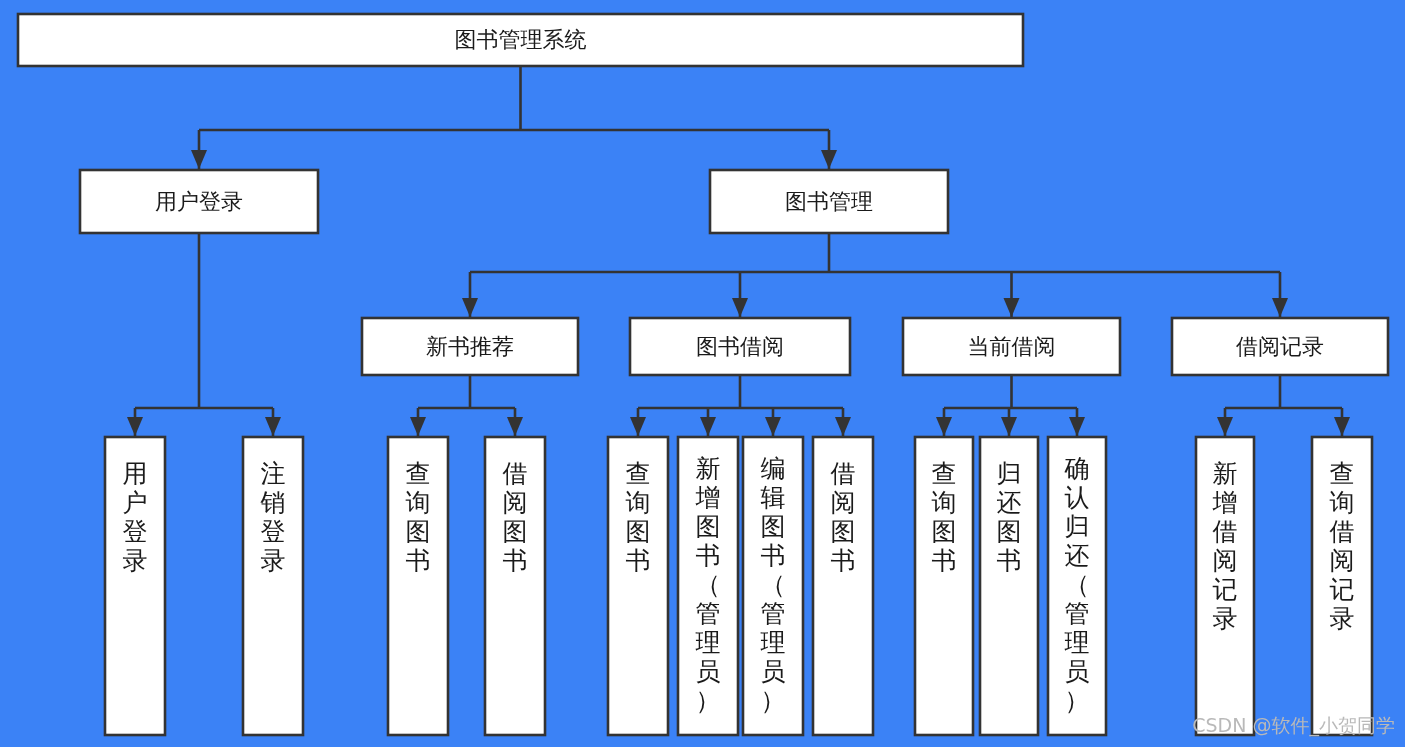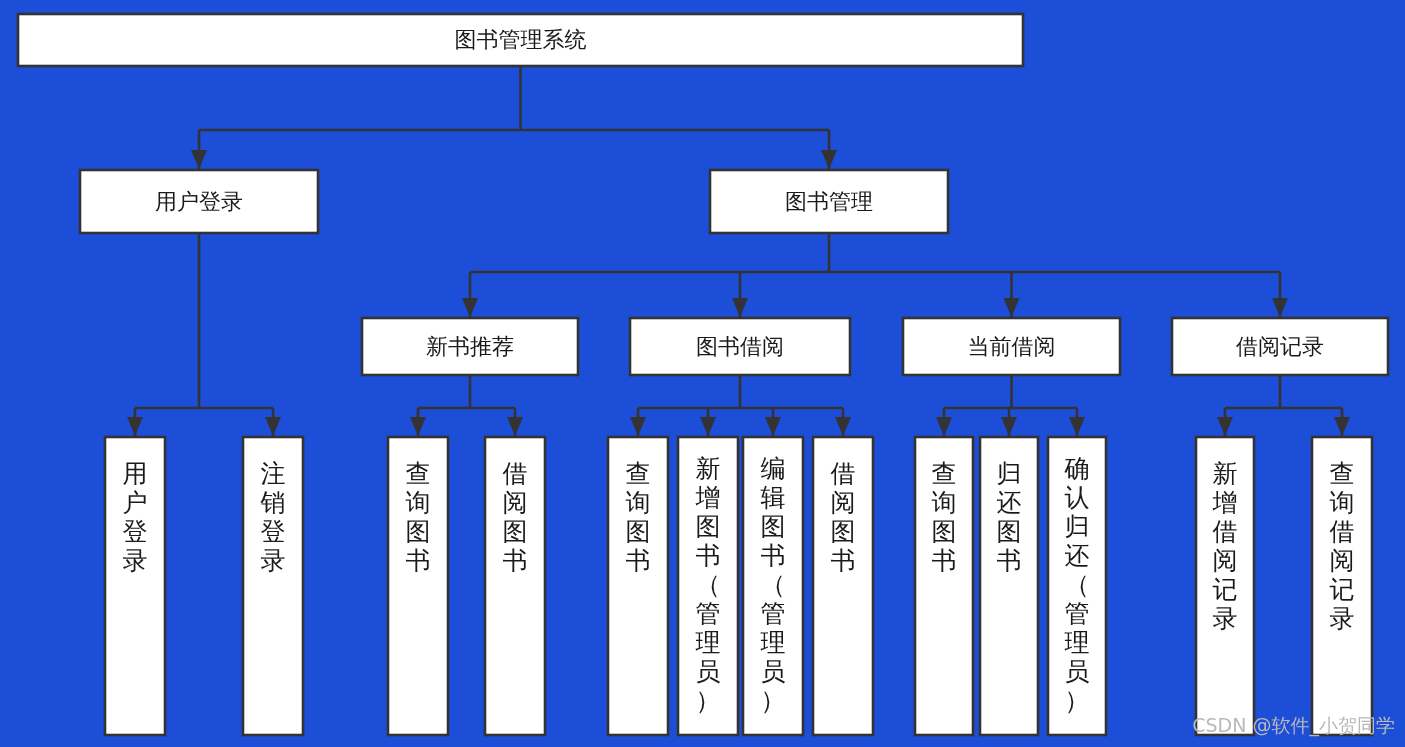--- a/index.html
+++ b/index.html
@@ -11,21 +11,21 @@
   body {
     width: 1405px;
     height: 747px;
     overflow: hidden;
     font-family: "DejaVu Sans", "Liberation Sans", sans-serif;
   }
   #diagram-root {
     position: relative;
     width: 1405px;
     height: 747px;
-    background: #1d4ed8;
+    background: #3b82f6;
   }
   svg.diagram-canvas {
     position: absolute;
     top: 0;
     left: 0;
     width: 1405px;
     height: 747px;
     display: block;
   }
   .node-box {

